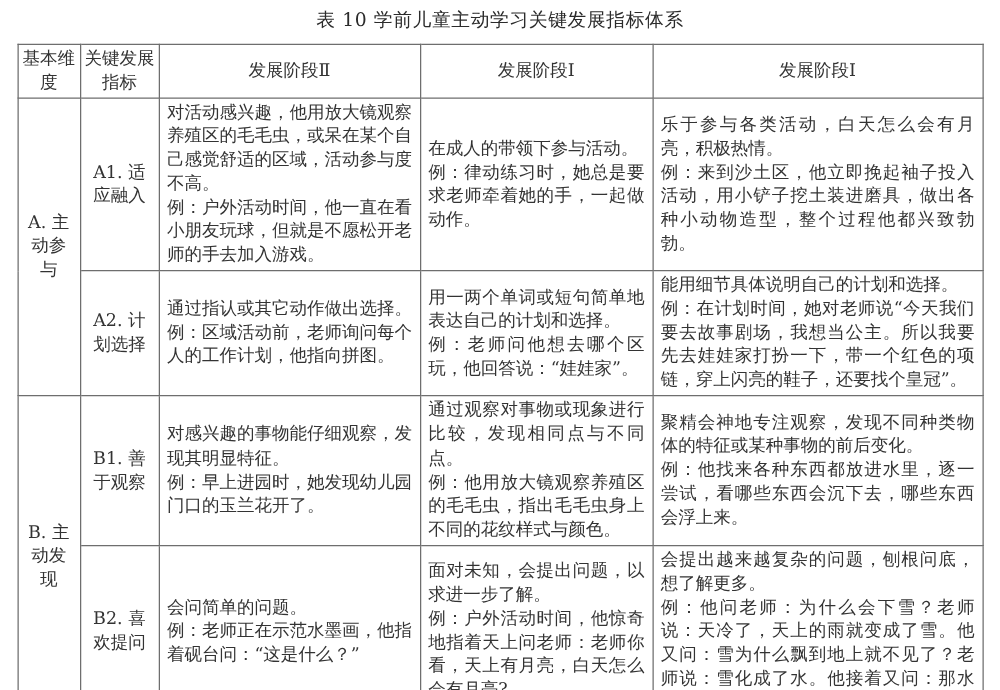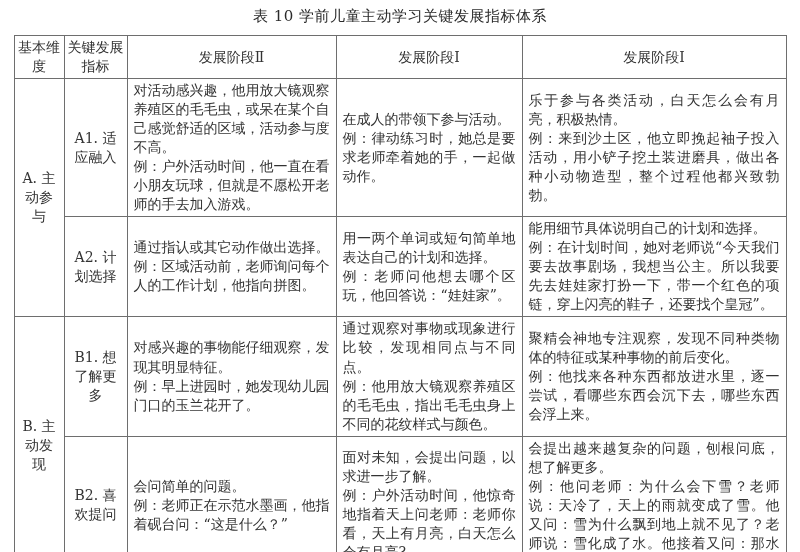--- a/index.html
+++ b/index.html
@@ -103,21 +103,21 @@
       <td class="stage-cell">通过指认或其它动作做出选择。
 例：区域活动前，老师询问每个人的工作计划，他指向拼图。</td>
       <td class="stage-cell">用一两个单词或短句简单地表达自己的计划和选择。
 例：老师问他想去哪个区玩，他回答说：“娃娃家”。</td>
       <td class="stage-cell">能用细节具体说明自己的计划和选择。
 例：在计划时间，她对老师说“今天我们要去故事剧场，我想当公主。所以我要先去娃娃家打扮一下，带一个红色的项链，穿上闪亮的鞋子，还要找个皇冠”。</td>
     </tr>
 
     <tr class="r-b1">
       <td class="dim-cell" rowspan="2">B. 主动发现</td>
-      <td class="ind-cell">B1. 想了解更多</td>
+      <td class="ind-cell">B1. 善于观察</td>
       <td class="stage-cell">对感兴趣的事物能仔细观察，发现其明显特征。
 例：早上进园时，她发现幼儿园门口的玉兰花开了。</td>
       <td class="stage-cell">通过观察对事物或现象进行比较，发现相同点与不同点。
 例：他用放大镜观察养殖区的毛毛虫，指出毛毛虫身上不同的花纹样式与颜色。</td>
       <td class="stage-cell">聚精会神地专注观察，发现不同种类物体的特征或某种事物的前后变化。
 例：他找来各种东西都放进水里，逐一尝试，看哪些东西会沉下去，哪些东西会浮上来。</td>
     </tr>
 
     <tr class="r-b2">
       <td class="ind-cell">B2. 喜欢提问</td>

